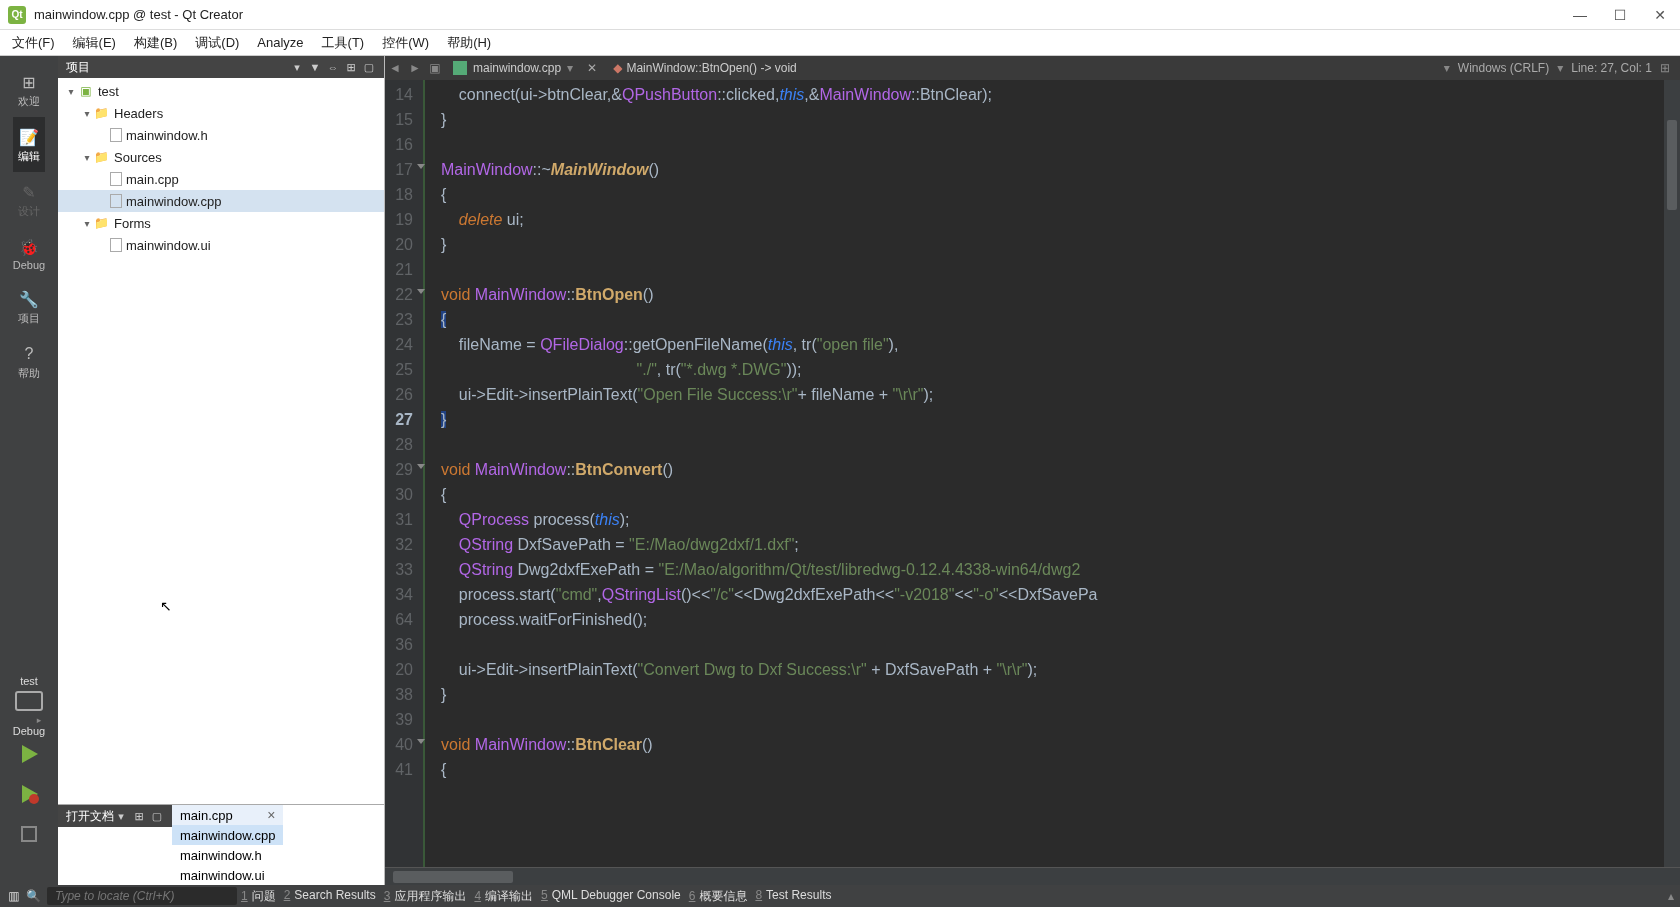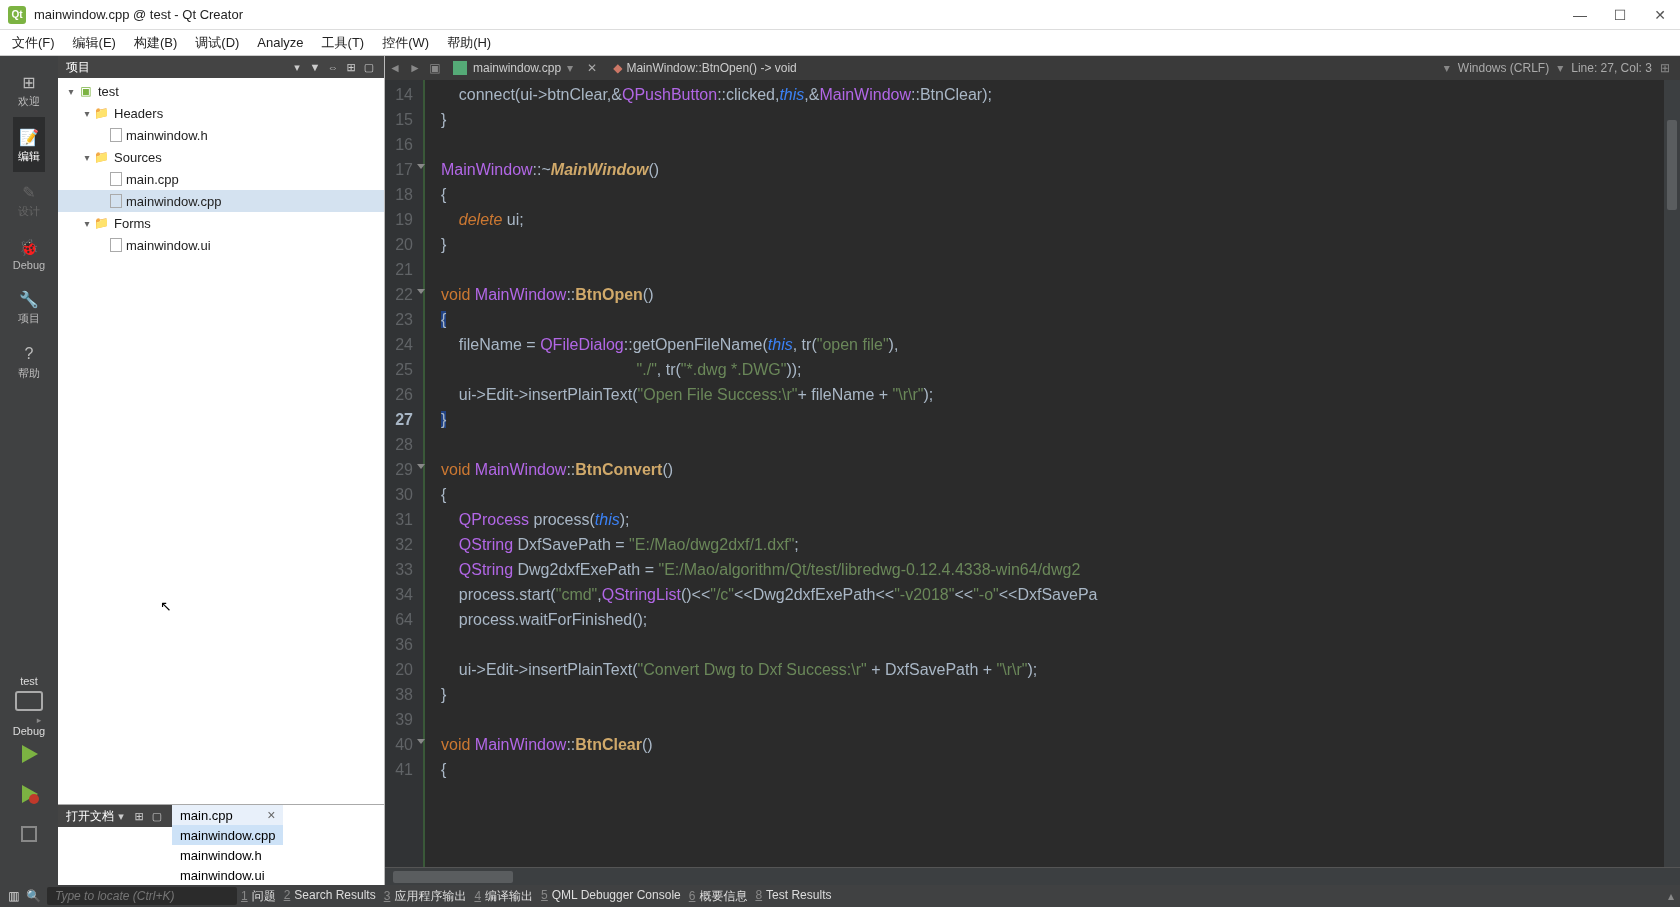--- a/index.html
+++ b/index.html
@@ -237,21 +237,21 @@
       </div>
       <span class="close-tab">✕</span>
       <div class="symbol">
         <span style="color:#c76;">◆</span>
         <span>MainWindow::BtnOpen() -&gt; void</span>
       </div>
       <div class="editor-info">
         <span style="color:#888">▾</span>
         <span>Windows (CRLF)</span>
         <span style="color:#888">▾</span>
-        <span>Line: 27, Col: 3</span>
+        <span>Line: 27, Col: 1</span>
         <span style="color:#888">⊞</span>
       </div>
     </div>
     <div class="code-body">
       <div class="gutter" id="gutter">
           <div class="gut-line">14</div>
           <div class="gut-line">15</div>
           <div class="gut-line">16</div>
           <div class="gut-line">17<div class="fold"></div></div>
           <div class="gut-line">18</div>

